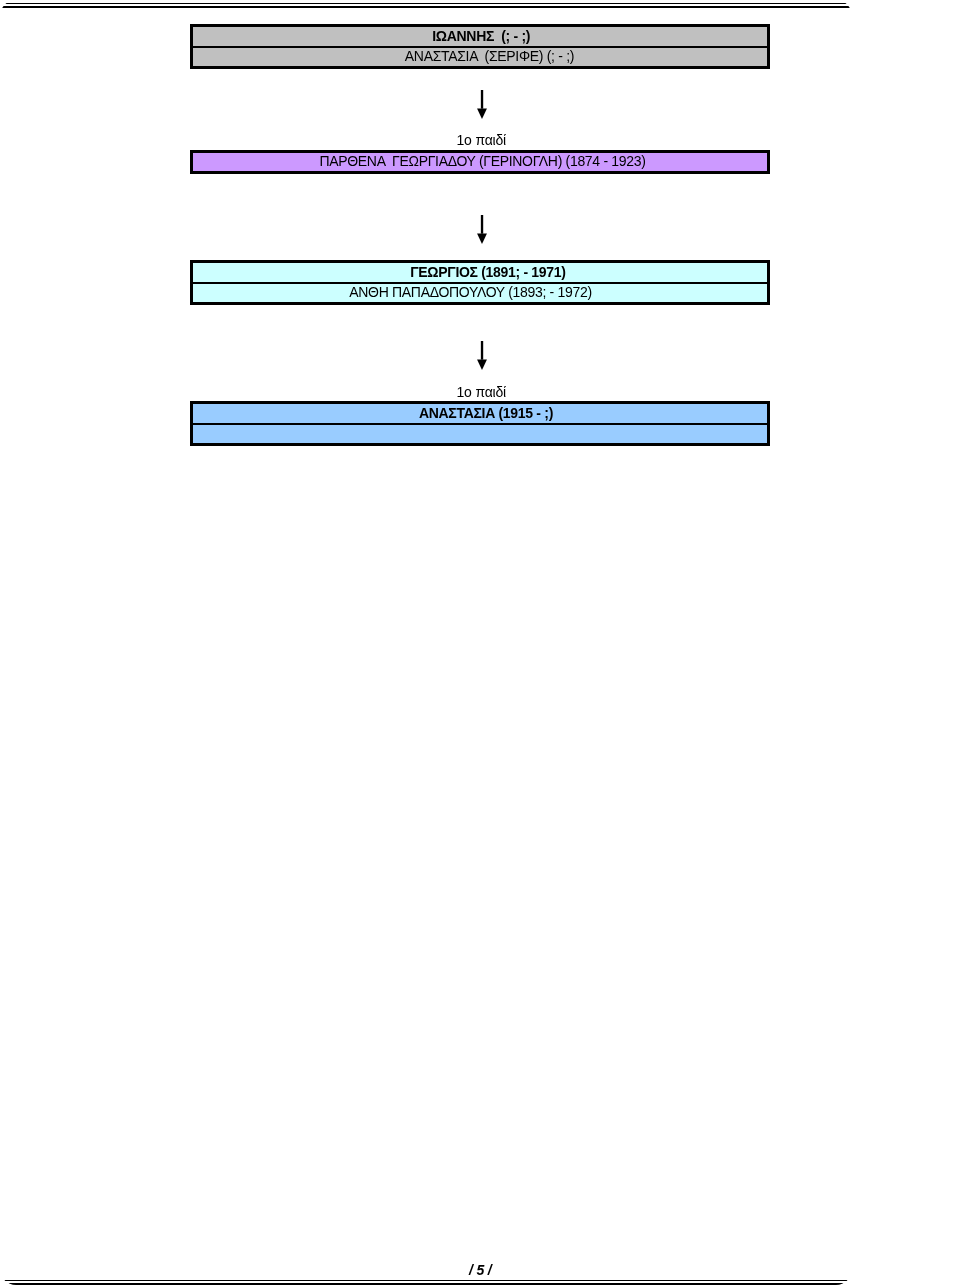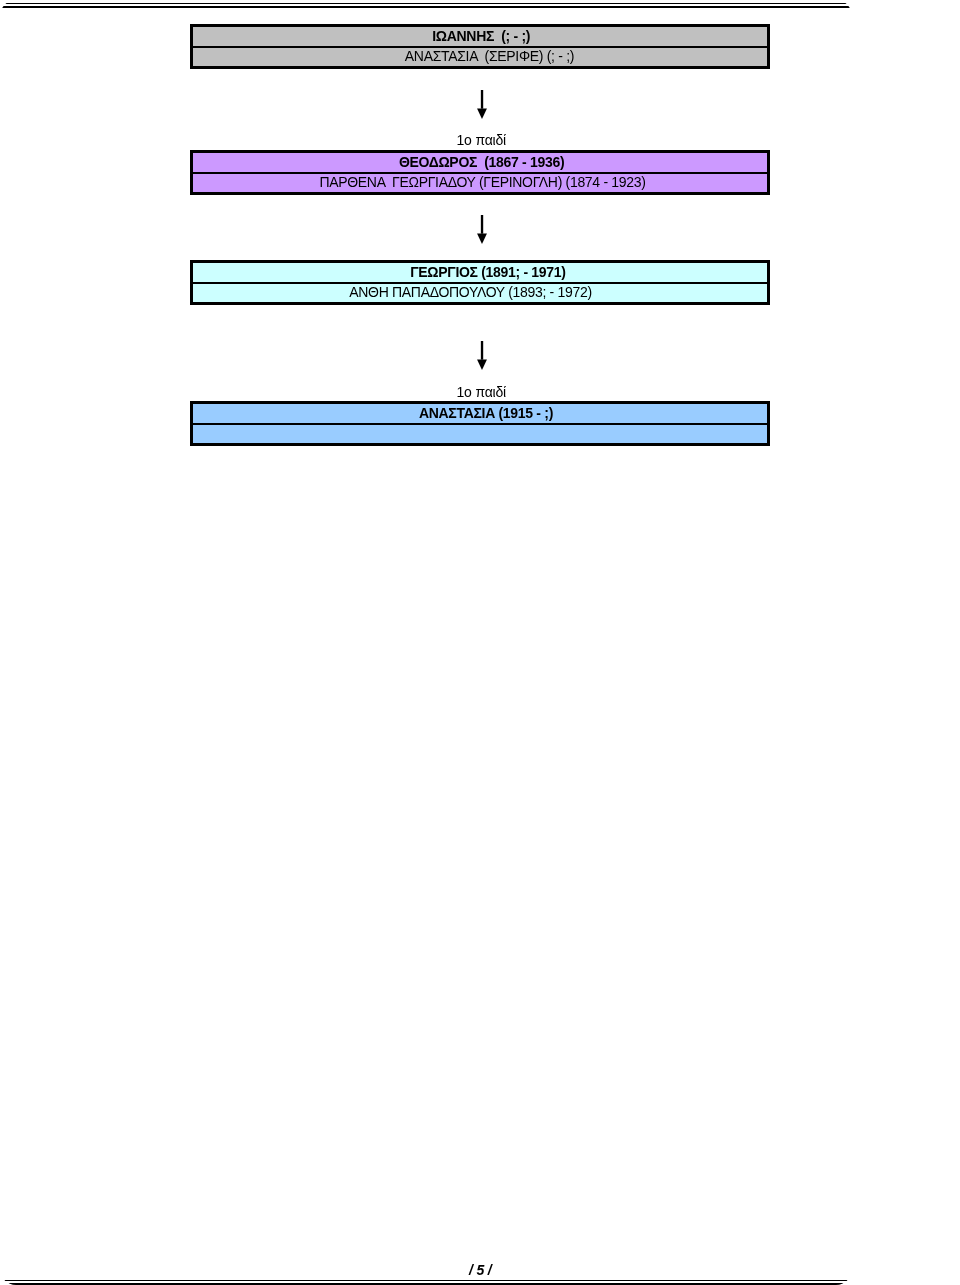--- a/index.html
+++ b/index.html
@@ -50,21 +50,20 @@
 
   <div class="arrow" style="left:476.0px; top:89.7px;">
     <svg width="12" height="30" viewBox="0 0 12 30">
         <rect x="4.85" y="0" width="2.35" height="18.7" fill="#000"></rect>
         <path d="M1.05 18.4 L10.95 18.4 L6 28.9 Z" fill="#000"></path>
       </svg>
   </div>
   <div class="childlabel" style="left:0; top:133.2px; width:962.5px;">1ο παιδί</div>
 
   <div class="node" style="top: 150px; background: rgb(204, 153, 255);">
-    <div class="row r1" style="padding-left:3.2px">ΘΕΟΔΩΡΟΣ  (1867 - 1936)</div>
     <div class="row r2" style="padding-left:5px">ΠΑΡΘΕΝΑ  ΓΕΩΡΓΙΑΔΟΥ (ΓΕΡΙΝΟΓΛΗ) (1874 - 1923)</div>
   </div>
 
   <div class="arrow" style="left:476.0px; top:215.1px;">
     <svg width="12" height="30" viewBox="0 0 12 30">
         <rect x="4.85" y="0" width="2.35" height="18.7" fill="#000"></rect>
         <path d="M1.05 18.4 L10.95 18.4 L6 28.9 Z" fill="#000"></path>
       </svg>
   </div>
   <div class="childlabel" style="left:0; top:259.2px; width:962.5px;">1ο παιδί</div>

